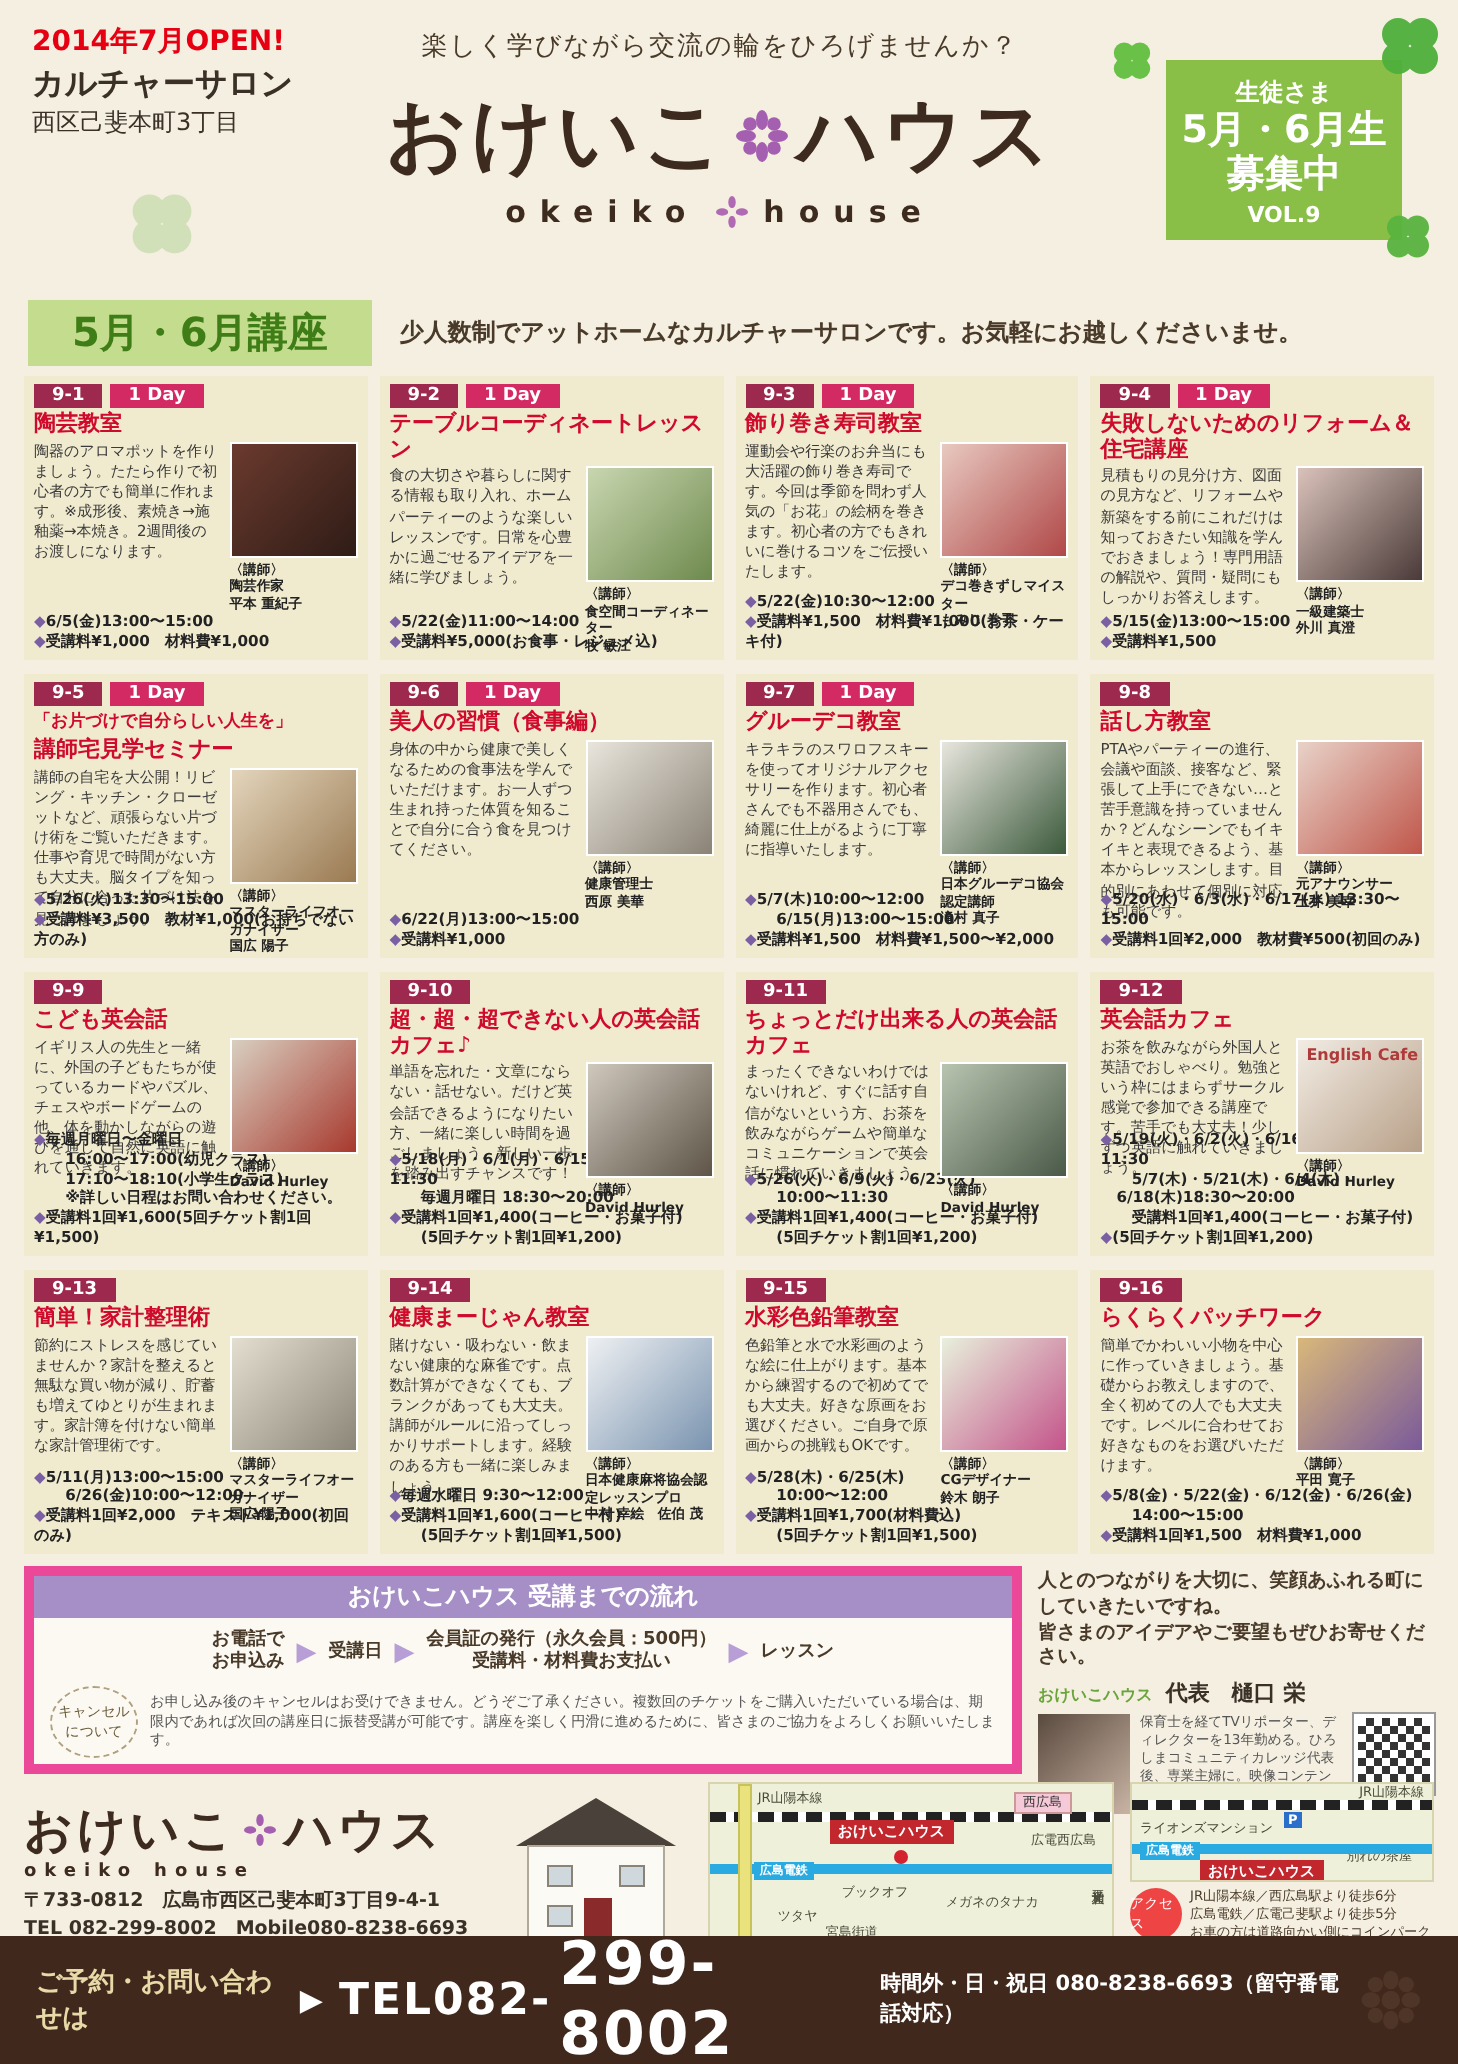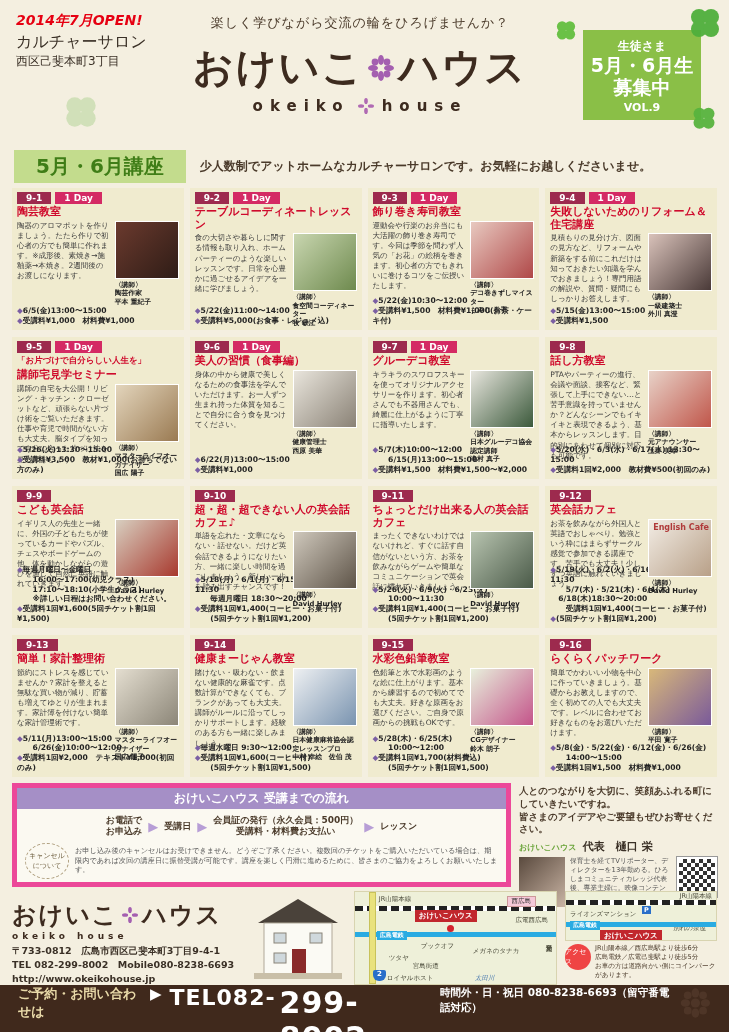--- a/index.html
+++ b/index.html
@@ -2,22 +2,22 @@
 <html><head>
 <meta charset="utf-8">
 <style>
   * { margin:0; padding:0; box-sizing:border-box; }
   body { font-family:"DejaVu Sans","Liberation Sans",sans-serif; }
   .page { width:729px; height:1032px; background:#f4efe0; position:relative; overflow:hidden; }
 
   
   .header { position:relative; height:148px; padding:10px 14px 0; }
   .hdr-left { position:absolute; left:16px; top:12px; width:170px; }
-  .open-label { color:#e60012; font-weight:bold; font-size:14px;font-style:italic; }
-  .hdr-sub1 { color:#3a3026; font-weight:normal; font-size:16px; margin-top:2px; }
+  .open-label { color:#e60012; font-weight:bold; font-size:14px; }
+  .hdr-sub1 { color:#3a3026; font-weight:bold; font-size:16px; margin-top:2px; }
   .hdr-sub2 { color:#3a3026; font-size:12px; }
   .hdr-center { position:absolute; left:165px; top:14px; width:390px; text-align:center; }
   .catch { color:#4a3a2a; font-size:13px; letter-spacing:1px; }
   .logo-row { display:flex; align-items:center; justify-content:center; gap:4px; margin-top:8px; }
   .logo-jp { font-family:"DejaVu Serif","Liberation Serif",serif; font-weight:bold; font-size:40px; color:#3d2b1f; letter-spacing:2px; }
   .logo-en { display:flex; align-items:center; justify-content:center; gap:8px; color:#3d2b1f; font-size:15px; letter-spacing:7px; font-weight:bold; margin-top:2px; }
   .recruit { position:absolute; right:28px; top:30px; width:118px; background:#8abf47; color:#fff; text-align:center; padding:8px 4px 6px; }
   .recruit .r1 { font-size:12px; font-weight:bold; }
   .recruit .r2, .recruit .r3 { font-size:19px; font-weight:bold; line-height:1.15; }
   .recruit .r4 { font-size:11px; font-weight:bold; margin-top:2px; }
@@ -91,21 +91,21 @@
   .dot { position:absolute; width:7px; height:7px; border-radius:50%; background:#d3232e; }
   .p-badge { position:absolute; background:#2a6fc9; color:#fff; font-size:6.5px; font-weight:bold; padding:0 2px; }
   .shield { position:absolute; width:13px; height:11px; background:#2a6fc9; color:#fff; font-size:7px; font-weight:bold; text-align:center; border-radius:2px 2px 6px 6px; }
   .river { color:#4a7ab0; font-style:italic; }
   .vert { writing-mode:vertical-rl; }
   .access { display:flex; gap:4px; margin-top:3px; align-items:flex-start; }
   .access-badge { background:#ef4444; color:#fff; border-radius:50%; width:26px; height:26px; font-size:7px; display:flex; align-items:center; justify-content:center; flex-shrink:0; }
   .access-text { font-size:6.6px; line-height:1.35; color:#4a3a2a; }
 
   
-  .bar { position:absolute; left:0; right:0; bottom:0; height:47px; background:#40291c; display:flex; align-items:flex-start; padding:0 18px; gap:8px; color:#fff; }
+  .bar { position:absolute; left:0; right:0; bottom:0; height:64px; background:#40291c; display:flex; align-items:center; padding:0 18px; gap:8px; color:#fff; }
   .bar-label { color:#e8d9a8; font-size:13px; font-weight:bold; }
   .bar-arrow { color:#fff; font-size:15px; }
   .bar-tel1 { font-size:22px; font-weight:bold; letter-spacing:1px; }
   .bar-tel2 { font-size:30px; font-weight:bold; letter-spacing:1px; margin-left:-4px; }
   .bar-hours { margin-left:10px; font-size:10.5px; font-weight:bold; line-height:1.4; }
   .crest { margin-left:auto; opacity:.55; }
 </style>
 </head>
 <body>
 

